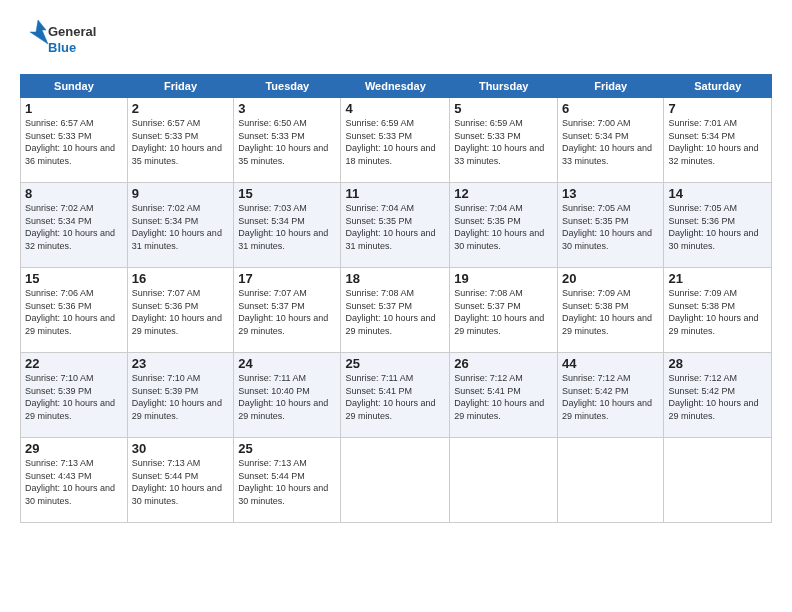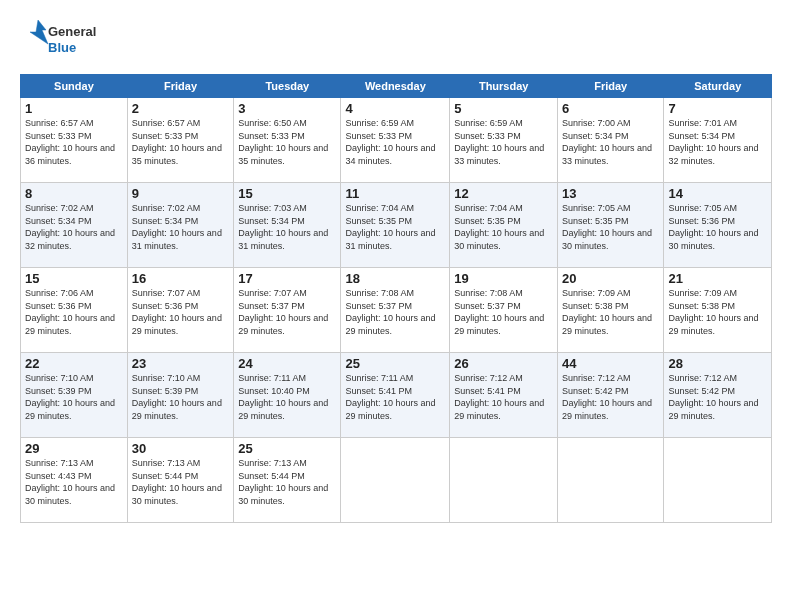--- a/index.html
+++ b/index.html
@@ -129,21 +129,21 @@
           <td>
         <span class="day-num">3</span>
         <span class="day-info">Sunrise: 6:50 AM</span><br>
         <span class="day-info">Sunset: 5:33 PM</span><br>
         <span class="day-info">Daylight: 10 hours and 35 minutes.</span>
       </td>
           <td>
         <span class="day-num">4</span>
         <span class="day-info">Sunrise: 6:59 AM</span><br>
         <span class="day-info">Sunset: 5:33 PM</span><br>
-        <span class="day-info">Daylight: 10 hours and 34 minutes.</span>
+        <span class="day-info">Daylight: 10 hours and 18 minutes.</span>
       </td>
           <td>
         <span class="day-num">5</span>
         <span class="day-info">Sunrise: 6:59 AM</span><br>
         <span class="day-info">Sunset: 5:33 PM</span><br>
         <span class="day-info">Daylight: 10 hours and 33 minutes.</span>
       </td>
           <td>
         <span class="day-num">6</span>
         <span class="day-info">Sunrise: 7:00 AM</span><br>

